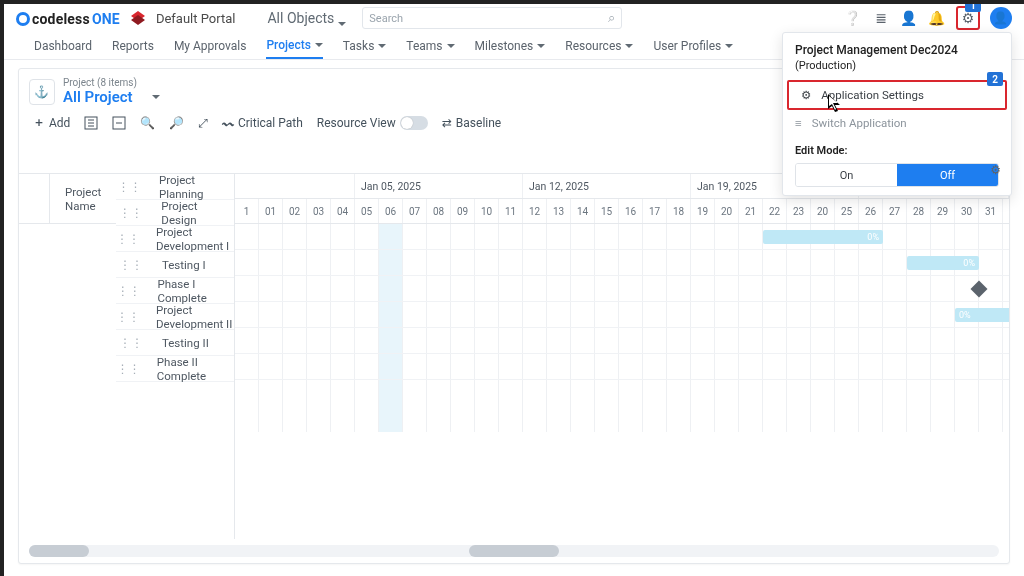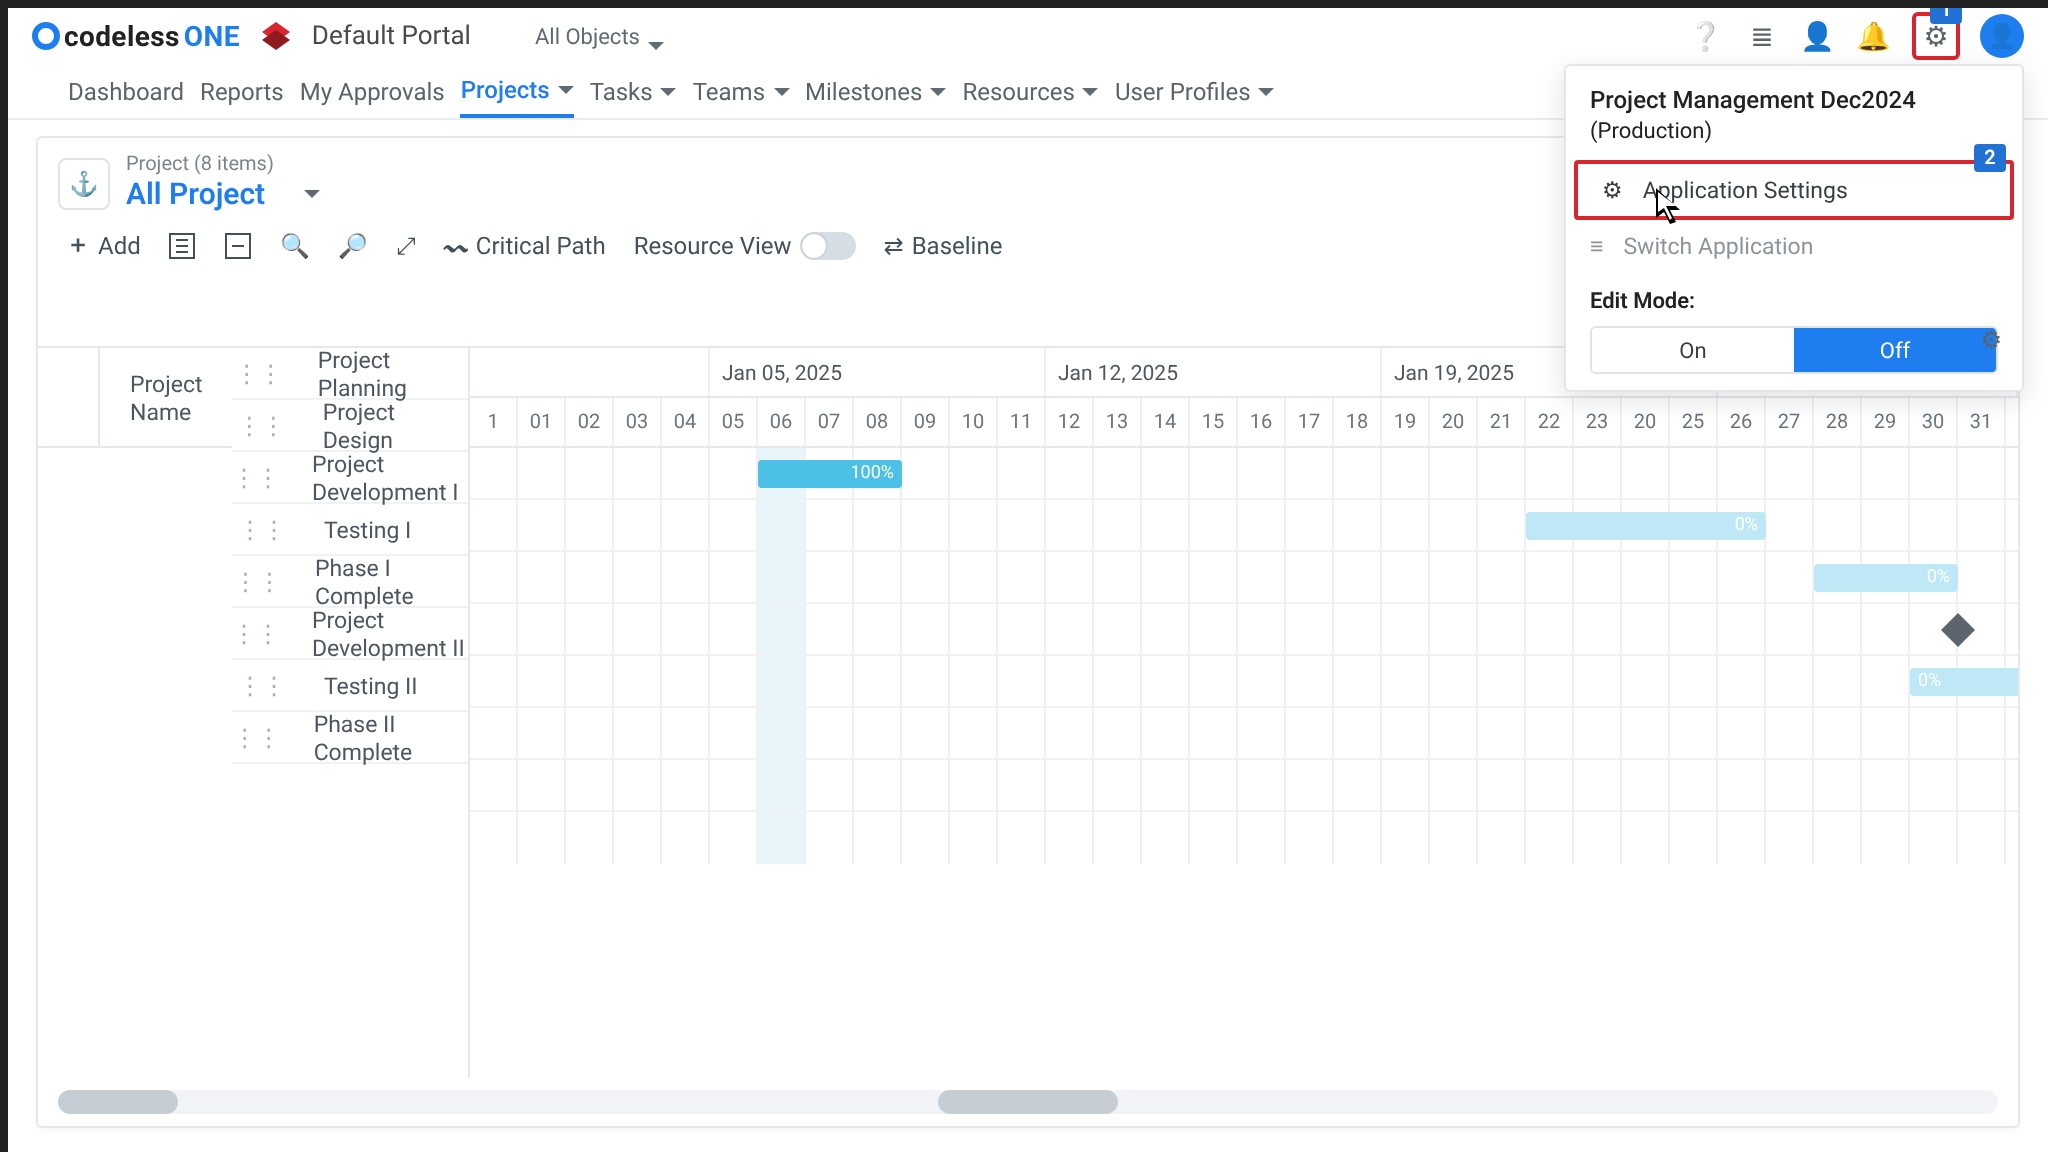--- a/index.html
+++ b/index.html
@@ -8,34 +8,34 @@
 
   
   .app-header { display:flex; align-items:center; height:28px; padding:0 12px; gap:10px; }
   .brand { display:flex; align-items:baseline; gap:2px; font-weight:600; font-size:14px; letter-spacing:.2px;}
   .brand .c-o { width:14px;height:14px;border:3px solid #1e7ef0;border-radius:50%; display:inline-block; position:relative; top:2px;}
   .brand b{color:#222;font-weight:700}
   .brand .one{color:#1e7ef0;font-weight:700}
   .portal-logo{width:16px;height:16px; display:inline-block; position:relative;}
   .portal-logo svg{display:block}
   .portal-name{font-size:13px;color:#4a4a4a;}
-  .obj-filter{ margin-left:22px; font-size:11px; color:#606a73; display:flex;align-items:flex-end;gap:4px;}
+  .obj-filter{ margin-left:22px; font-size:14px; color:#606a73; display:flex;align-items:flex-end;gap:4px;}
   .caret{width:0;height:0;border-left:4px solid transparent;border-right:4px solid transparent;border-top:4px solid #606a73;display:inline-block}
   .search-box{ flex:0 0 260px; margin-left:6px; height:22px; border:1px solid #e2e6eb; border-radius:3px; background:#fff; display:flex;align-items:center;padding:0 6px;color:#9aa4ad;font-size:11px;}
   .search-box .mag{margin-left:auto;font-size:13px;color:#9aa4ad}
   .hdr-spacer{flex:1}
   .hdr-icon{width:18px;height:18px;color:#5b636c;display:inline-flex;align-items:center;justify-content:center;font-size:14px;}
   .hdr-icon.bell{position:relative}
   .avatar{width:22px;height:22px;border-radius:50%;background:#1e7ef0;color:#fff;display:flex;align-items:center;justify-content:center;font-size:12px}
   .gear-box{border:2px solid #d9262e;border-radius:3px;padding:1px;position:relative}
   .callout{position:absolute;width:16px;height:14px;background:#2272d6;color:#fff;font-size:10px;display:flex;align-items:center;justify-content:center;border-radius:2px;font-weight:600}
   .callout.c1{top:-10px;right:-3px}
 
   
-  .nav-tabs{display:flex;align-items:center;gap:8px;padding:0 30px;height:28px;border-bottom:1px solid #e8eaee;font-size:12px;color:#5b636c;}
+  .nav-tabs{display:flex;align-items:center;gap:20px;padding:0 30px;height:28px;border-bottom:1px solid #e8eaee;font-size:12px;color:#5b636c;}
   .nav-tab{display:flex;align-items:center;gap:4px;height:27px;}
   .nav-tab.active{color:#1e7ef0;border-bottom:2px solid #1e7ef0;font-weight:500}
 
   
   .page-wrap{position:absolute;left:14px;right:14px;top:64px;bottom:12px;border:1px solid #e5e8ec;border-radius:3px;box-shadow:0 1px 2px rgba(0,0,0,.04);background:#fff;overflow:hidden}
   .page-head{display:flex;align-items:center;padding:8px 10px 4px 10px;position:relative}
   .anchor-badge{width:26px;height:26px;border:1px solid #dfe3e8;border-radius:4px;display:flex;align-items:center;justify-content:center;color:#414b55;margin-right:8px}
   .ph-title small{display:block;font-size:10px;color:#7c858d}
   .ph-title h2{font-size:15px;color:#1e7ef0;font-weight:600;display:flex;align-items:center;gap:19px}
   .show-as{margin-left:auto;margin-right:10px;border:1px solid #dfe3e8;border-radius:4px;padding:4px 10px;display:flex;align-items:center;gap:6px;color:#44515c;font-size:12px}
@@ -108,20 +108,24 @@
     <svg viewBox="0 0 16 16" width="16" height="16">
         <polygon points="8,1 15,6 8,11 1,6" fill="#d9262e"></polygon>
         <polygon points="8,5 15,10 8,15 1,10" fill="#8f1a20"></polygon>
       </svg>
   </span>
   <span class="portal-name">Default Portal</span>
   <span class="obj-filter">
     <span>All Objects</span>
     <span class="caret"></span>
   </span>
+  <div class="search-box">
+    <span>Search</span>
+    <span class="mag">⌕</span>
+  </div>
   <span class="hdr-spacer"></span>
   <span class="hdr-icon">❔</span>
   <span class="hdr-icon">≣</span>
   <span class="hdr-icon">👤</span>
   <span class="hdr-icon bell">🔔</span>
   <span class="gear-box">
     <span class="hdr-icon">⚙</span>
     <span class="callout c1">1</span>
   </span>
   <span class="avatar">👤</span>
@@ -305,23 +309,20 @@
             <div class="day-cell">27</div>
             <div class="day-cell">28</div>
             <div class="day-cell">29</div>
             <div class="day-cell">30</div>
             <div class="day-cell">31</div>
           </div>
       </div>
       <div class="tl-body" id="tl-body" style="height: 208px;">
         <div class="today-col" style="left: 144px; height: 100%;"></div>
         <div class="gridlines"></div>
-      <div class="tl-row">
-            <div class="bar done" style="left: 144px; width: 72px;">100%</div>
-          </div>
           <div class="tl-row">
             <div class="bar zero" style="left: 528px; width: 120px;">0%</div>
           </div>
           <div class="tl-row">
             <div class="bar zero" style="left: 672px; width: 72px;">0%</div>
           </div>
           <div class="tl-row">
             <div class="diamond" style="left: 738px;"></div>
           </div>
           <div class="tl-row">

